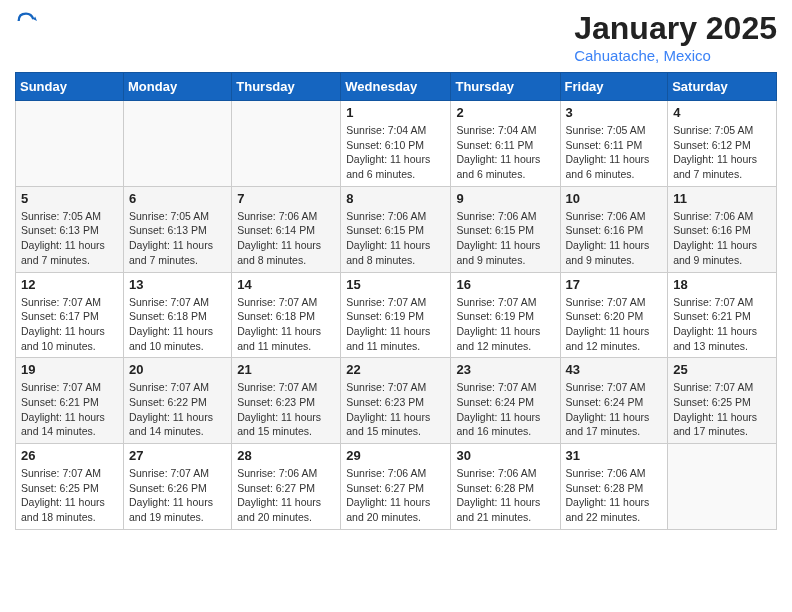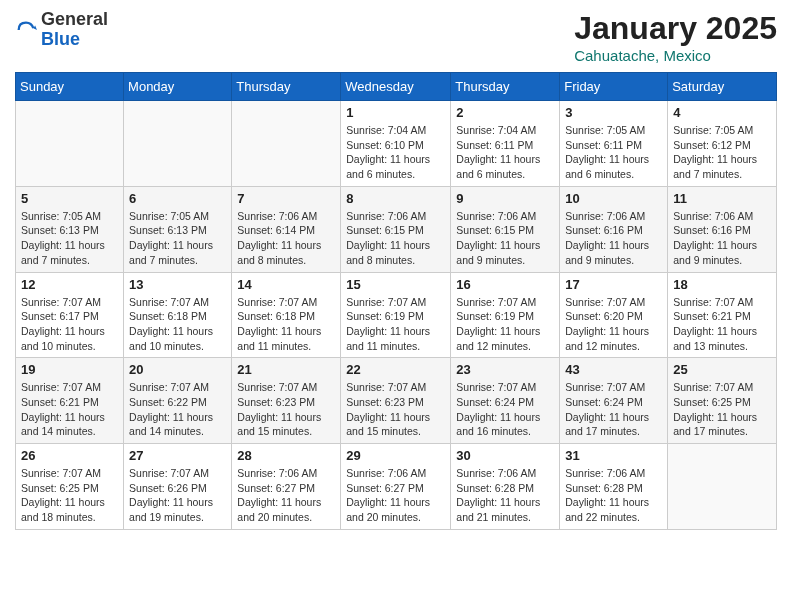--- a/index.html
+++ b/index.html
@@ -35,32 +35,32 @@
     .title-block {
       text-align: left;
     }
     .month-year {
       font-size: 32px;
       font-weight: bold;
       color: #222;
     }
     .location {
       font-size: 15px;
-      color: #0f766e;
+      color: #3b82f6;
     }
     .calendar {
       width: 100%;
       border-collapse: collapse;
       border: 1px solid #ccc;
     }
     .calendar th {
       background-color: #1565c0;
       color: #fff;
       font-size: 13px;
-      font-weight: normal;
+      font-weight: bold;
       padding: 6px 4px;
       text-align: left;
       border: 1px solid #1255a0;
       margin-left: 44px;
     }
     .calendar td {
       border: 1px solid #ccc;
       vertical-align: top;
       padding: 4px 5px;
       width: 113px;
@@ -87,24 +87,20 @@
   </style>
 </head>
 <body>
 
 <div class="header">
   <div class="logo">
     <svg class="logo-icon" viewBox="0 0 24 24">
       <path d="M4 12 Q4 4 12 4 Q18 4 20 10" fill="none" stroke="#1565c0" stroke-width="2.5"></path>
       <path d="M20 10 L22 7 L24 12" fill="#1565c0"></path>
     </svg>
-    <div class="logo-text">
-      <span class="logo-general">General</span><br>
-      <span class="logo-blue">Blue</span>
-    </div>
   </div>
   <div class="title-block">
     <div class="month-year">January 2025</div>
     <div class="location">Cahuatache, Mexico</div>
   </div>
 </div>
 
 <table class="calendar">
   <thead>
     <tr>

